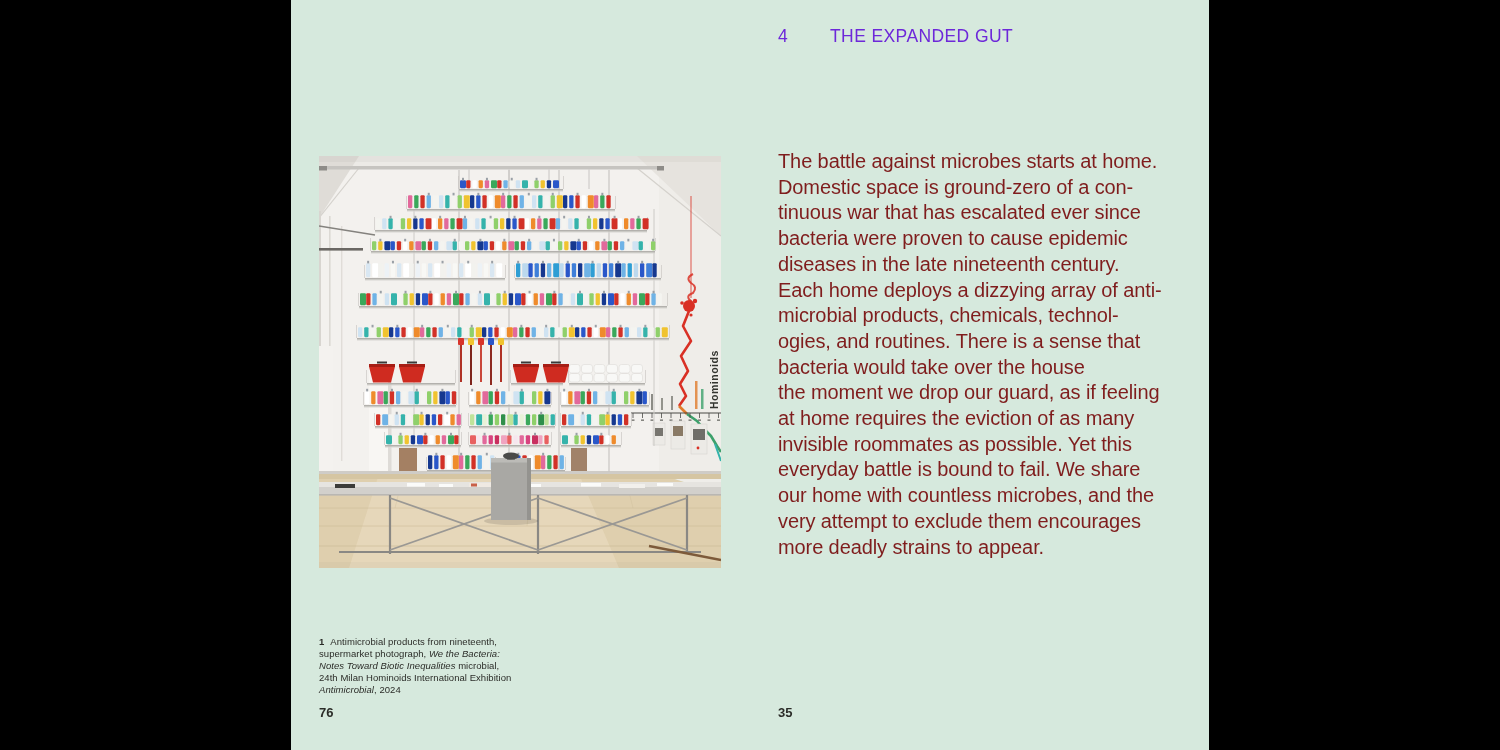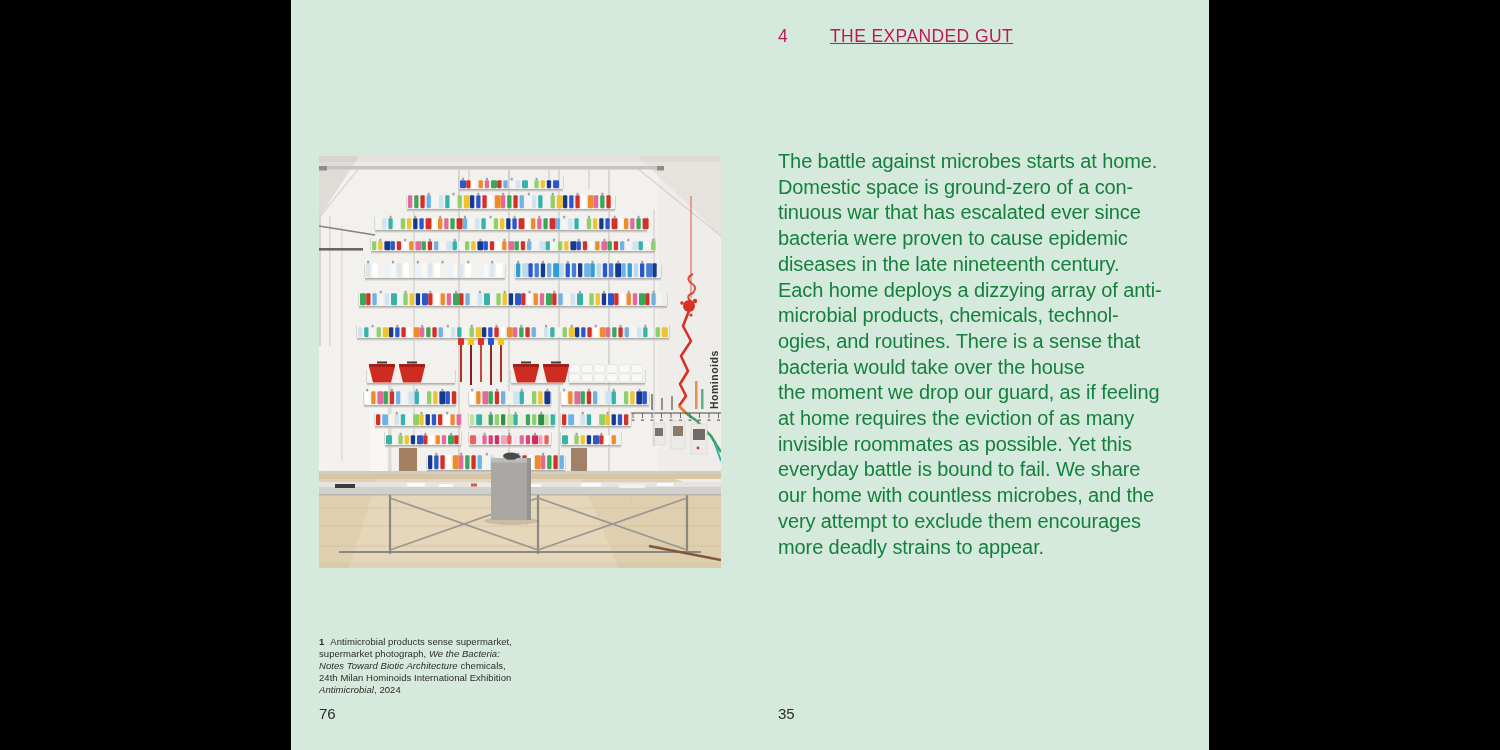--- a/index.html
+++ b/index.html
@@ -13,32 +13,32 @@
   .photo{
     position:absolute;left:28px;top:156px;width:402px;height:412px;overflow:hidden;
   }
   .photo svg{display:block;}
   .caption{
     position:absolute;left:28px;top:636px;width:215px;
     font-size:9.5px;line-height:12px;color:#2b2c28;letter-spacing:0.05px;
   }
   .caption .b{font-weight:bold;margin-right:6px;}
   .caption .i{font-style:italic;}
-  .pn{position:absolute;font-size:15px;color:#2b2c28;}
+  .pn{position:absolute;font-size:13px;color:#2b2c28;font-weight:bold;}
   .pn-left{left:28px;top:705px;}
   .pn-right{left:487px;top:705px;}
   .chapter{
     position:absolute;left:487px;top:26px;
-    font-size:17.5px;letter-spacing:0.4px;color:#be185d;text-decoration:underline;
+    font-size:17.5px;letter-spacing:0.4px;color:#6d28d9;
   }
   .chapter .num{display:inline-block;width:52px;}
   .body-text{
     position:absolute;left:487px;top:149px;width:430px;
     font-size:20px;line-height:25.7px;letter-spacing:-0.1px;
-    color:#15803d;white-space:pre;
+    color:#7f1d1d;white-space:pre;
   }
 </style>
 </head>
 <body style="background: rgb(0, 0, 0);">
 
 <div class="spread" id="spread" style="background: rgb(214, 233, 221);">
 
   <div class="photo">
     <svg id="photo-svg" width="402" height="412" viewBox="0 0 402 412" xmlns="http://www.w3.org/2000/svg">
 
@@ -831,23 +831,23 @@
         <rect x="188" y="300" width="8" height="3.5" fill="#4a4a48"></rect>
       </g>
 
       <rect x="0" y="0" width="402" height="412" fill="none"></rect>
       <rect x="0" y="0" width="402" height="6" fill="#8a887f" opacity="0.08"></rect>
       <rect x="0" y="406" width="402" height="6" fill="#8a887f" opacity="0.06"></rect>
     </svg>
   </div>
 
   <div class="caption">
-      <div><span class="b">1</span><span>Antimicrobial products sense supermarket,</span></div>
+      <div><span class="b">1</span><span>Antimicrobial products from nineteenth,</span></div>
       <div><span>supermarket photograph, </span><span class="i">We the Bacteria:</span></div>
-      <div><span class="i">Notes Toward Biotic Architecture</span><span> chemicals,</span></div>
+      <div><span class="i">Notes Toward Biotic Inequalities</span><span> microbial,</span></div>
       <div><span>24th Milan Hominoids International Exhibition</span></div>
       <div><span class="i">Antimicrobial</span><span>, 2024</span></div>
     </div>
   <div class="pn pn-left">76</div>
 
   <div class="chapter">
     <span class="num">4</span><span>THE EXPANDED GUT</span>
   </div>
   <div class="body-text">The battle against microbes starts at home.
 Domestic space is ground-zero of a con-

